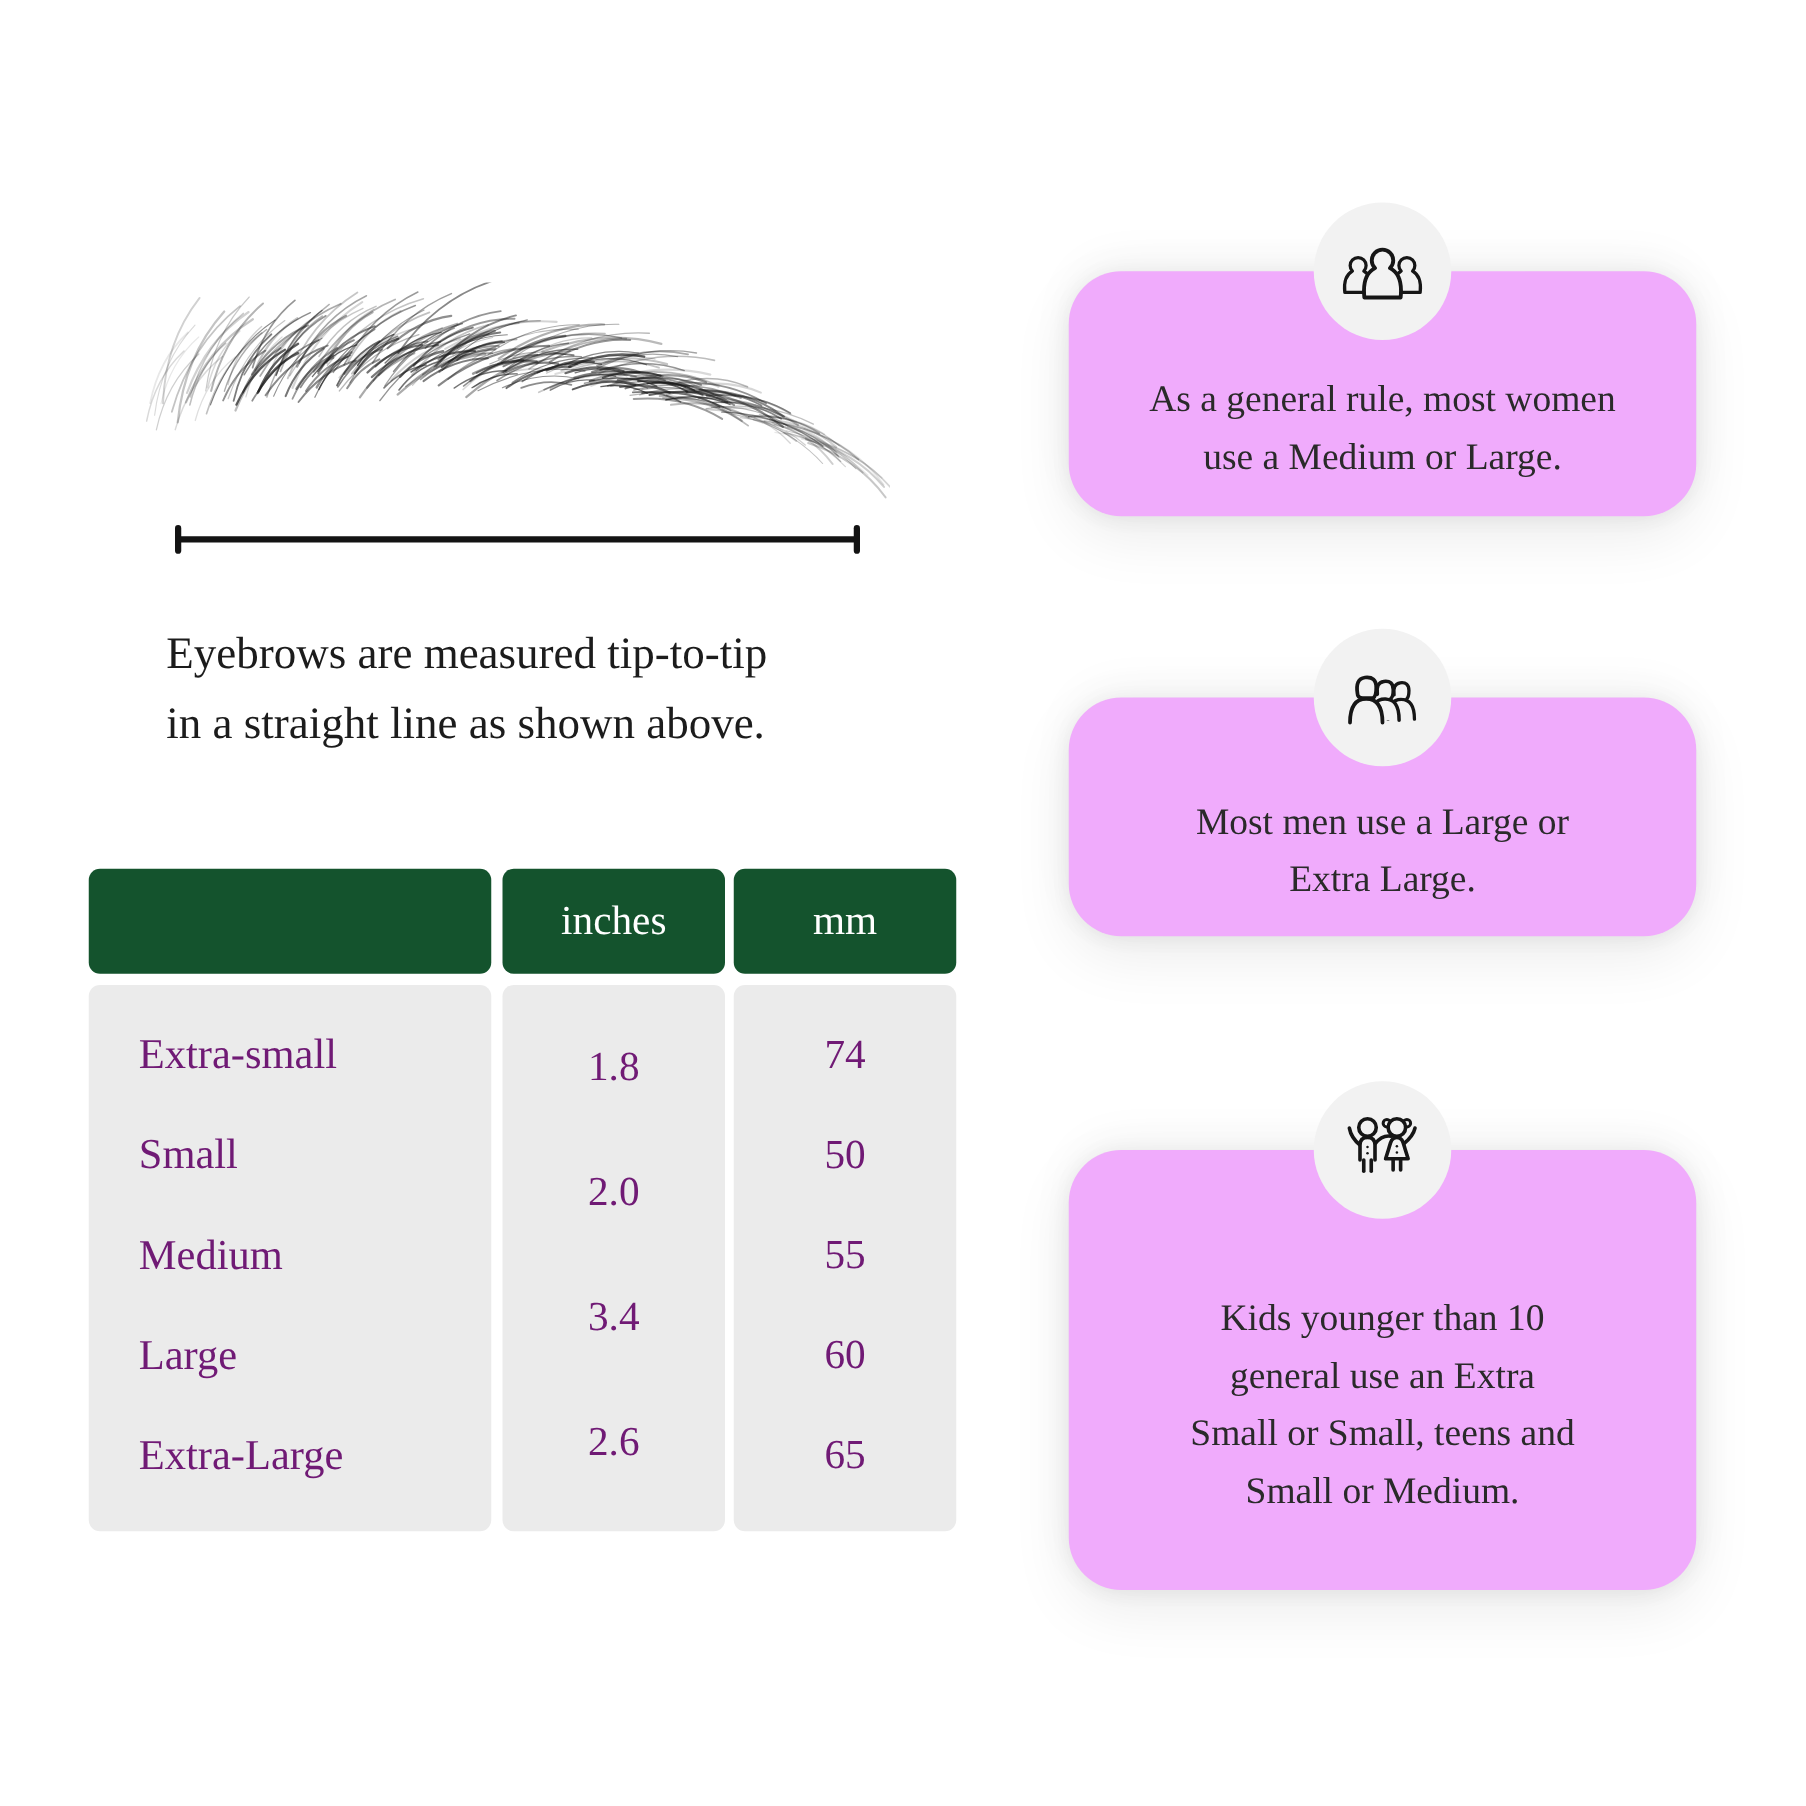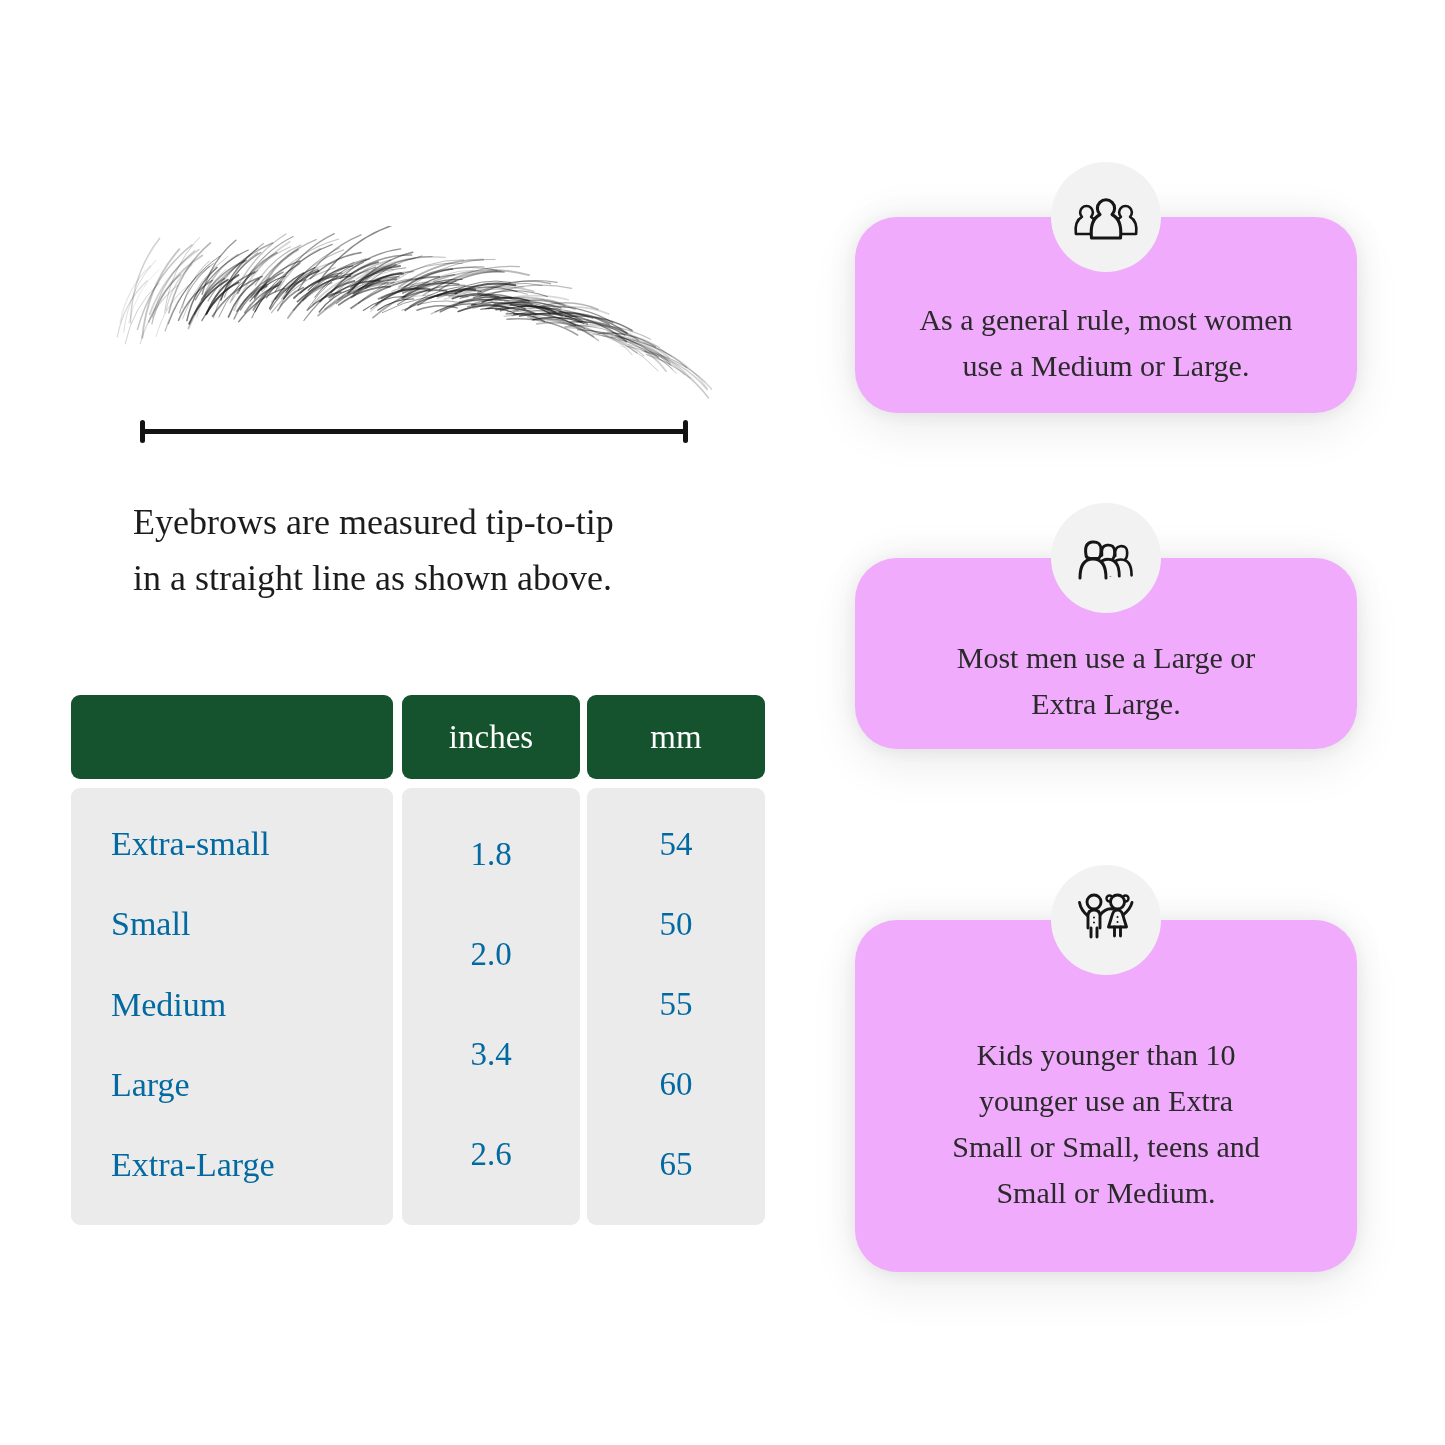--- a/index.html
+++ b/index.html
@@ -29,21 +29,21 @@
   .th-inches { left:402px; width:178px; }
   .th-mm     { left:587px; width:178px; }
 
   .t-col {
     position:absolute; top:788px; height:437px; background:#ebebeb; border-radius:9px;
     display:flex; flex-direction:column; box-sizing:border-box; padding:16px 0 20px;
   }
   .t-col-label  { left:71px;  width:322px; }
   .t-col-inches { left:402px; width:178px; }
   .t-col-mm     { left:587px; width:178px; }
-  .t-cell { flex:1; display:flex; align-items:center; justify-content:center; font-size:34px; color:#0369a1; }
+  .t-cell { flex:1; display:flex; align-items:center; justify-content:center; font-size:34px; color:#701a75; }
   .t-col-label .t-cell { justify-content:flex-start; padding-left:40px; }
   .t-col-inches .t-cell, .t-col-mm .t-cell { font-size:33px; }
 
   
   .card {
     position:absolute; left:855px; width:502px; background:#f0abfc; border-radius:42px;
     box-shadow:0 2px 16px rgba(0,0,0,0.05), 0 16px 48px rgba(0,0,0,0.08), 0 -10px 36px rgba(0,0,0,0.04);
     display:flex; flex-direction:column; align-items:center; justify-content:center;
     box-sizing:border-box; padding-top:55px; text-align:center; z-index:1;
   }
@@ -341,21 +341,21 @@
     <div class="t-cell">Large</div>
     <div class="t-cell">Extra-Large</div>
   </div>
   <div class="t-col t-col-inches">
     <div class="t-cell">1.8</div>
     <div class="t-cell">2.0</div>
     <div class="t-cell">3.4</div>
     <div class="t-cell">2.6</div>
   </div>
   <div class="t-col t-col-mm">
-    <div class="t-cell">54</div>
+    <div class="t-cell">74</div>
     <div class="t-cell">50</div>
     <div class="t-cell">55</div>
     <div class="t-cell">60</div>
     <div class="t-cell">65</div>
   </div>
 
   <div class="card card-women">
     <div class="card-line">As a general rule, most women</div>
     <div class="card-line">use a Medium or Large.</div>
   </div>
@@ -396,21 +396,21 @@
           <path d="M -13 14 C -13 -1 -7 -5 0 -5 C 7 -5 13 -1 13 14 Z" fill="#f2f2f2" stroke="none"></path>
           <path d="M -13 14 C -13 -1 -7 -5 0 -5 C 7 -5 13 -1 13 14" fill="none"></path>
           <path d="M -7 -9 Q -9 -21 -1 -22 Q 8 -23 8 -14 Q 8 -7 5.5 -5.5 L -3 -5.5 Q -7 -6 -7 -9 Z" fill="#f2f2f2"></path>
         </g>
       </g>
     </svg>
   </div>
 
   <div class="card card-kids">
     <div class="card-line">Kids younger than 10</div>
-    <div class="card-line">younger use an Extra</div>
+    <div class="card-line">general use an Extra</div>
     <div class="card-line">Small or Small, teens and</div>
     <div class="card-line">Small or Medium.</div>
   </div>
   <div class="icon-circle circle-kids">
     <svg width="70" height="60" viewBox="0 0 70 60">
       <g stroke="#161616" stroke-width="2.9" fill="none" stroke-linecap="round" stroke-linejoin="round">
 
         <path d="M 29 25 C 33 20 37 18 42 19"></path>
         <path d="M 17 26 C 12 22 9.5 18 8.5 12.5"></path>
         <circle cx="23" cy="12" r="7" fill="#f2f2f2"></circle>

